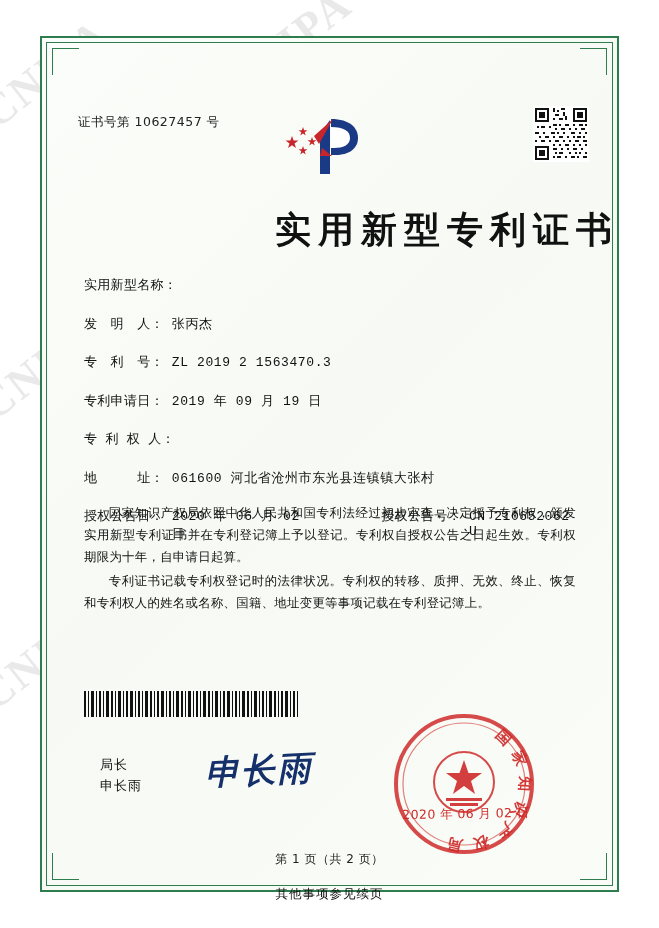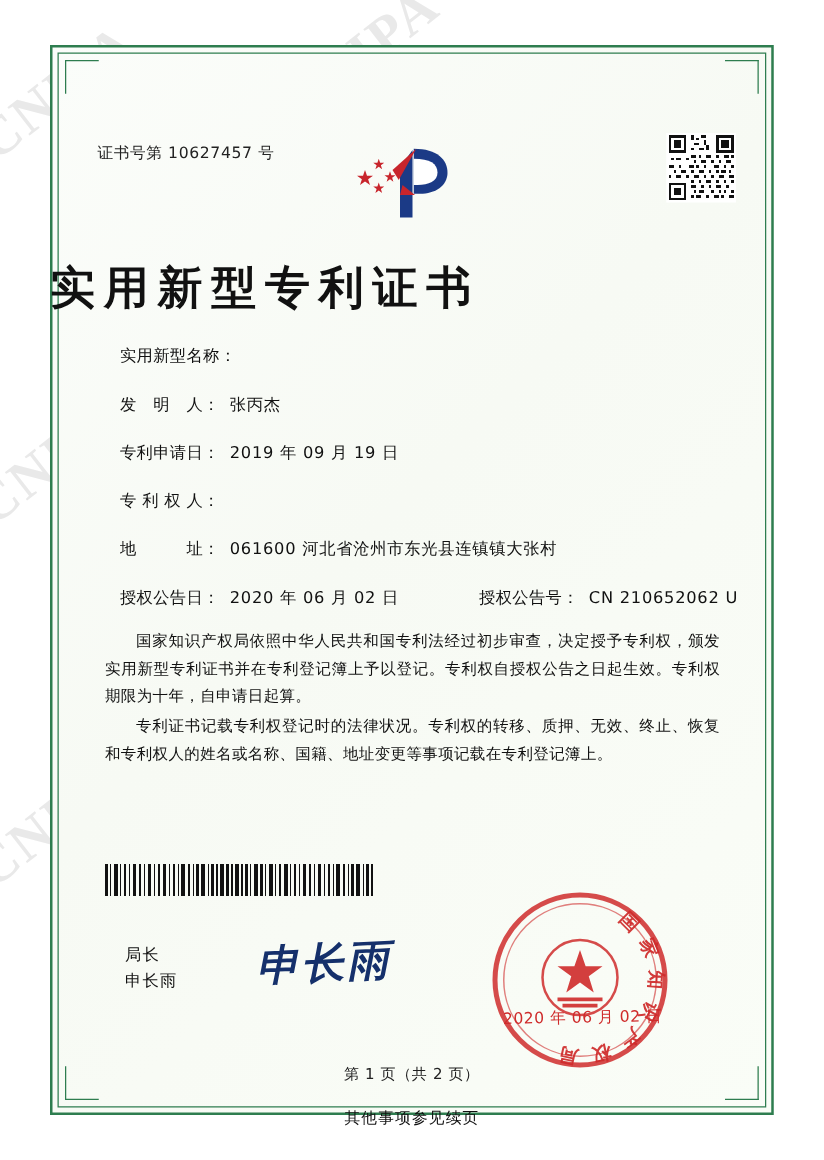--- a/index.html
+++ b/index.html
@@ -105,34 +105,35 @@
     transform: translateX(-50%);
     width: 120px;
     height: 66px;
   }
 
   .title {
     position: absolute;
     left: 0;
     right: 0;
     top: 170px;
-    text-align: left;
+    text-align: right;
     font-size: 36px;
     font-weight: bold;
     letter-spacing: 7px;
     color: #111;
     font-family: Liberation Serif, serif;
   }
 
   
   .fields {
     position: absolute;
-    left: 56px;
+    left: 44px;
     top: 240px;
     width: 500px;
+    font-family: Liberation Mono, monospace;
   }
   .field-row {
     display: flex;
     align-items: baseline;
     margin-bottom: 20.5px;
     font-size: 13px;
     color: #111;
   }
   .field-label {
     white-space: nowrap;
@@ -368,20 +369,24 @@
 
     <div class="fields">
       <div class="field-row">
         <span class="field-label">实用新型名称：</span>
       </div>
       <div class="field-row">
         <span class="field-label">发　明　人：</span>
         <span class="field-value">张丙杰</span>
       </div>
       <div class="field-row">
+        <span class="field-label">专　利　号：</span>
+        <span class="field-value">ZL 2019 2 1563470.3</span>
+      </div>
+      <div class="field-row">
         <span class="field-label">专利申请日：</span>
         <span class="field-value">2019 年 09 月 19 日</span>
       </div>
       <div class="field-row">
         <span class="field-label">专 利 权 人：</span>
       </div>
       <div class="field-row">
         <span class="field-label">地　　　址：</span>
         <span class="field-value">061600 河北省沧州市东光县连镇镇大张村</span>
       </div>

